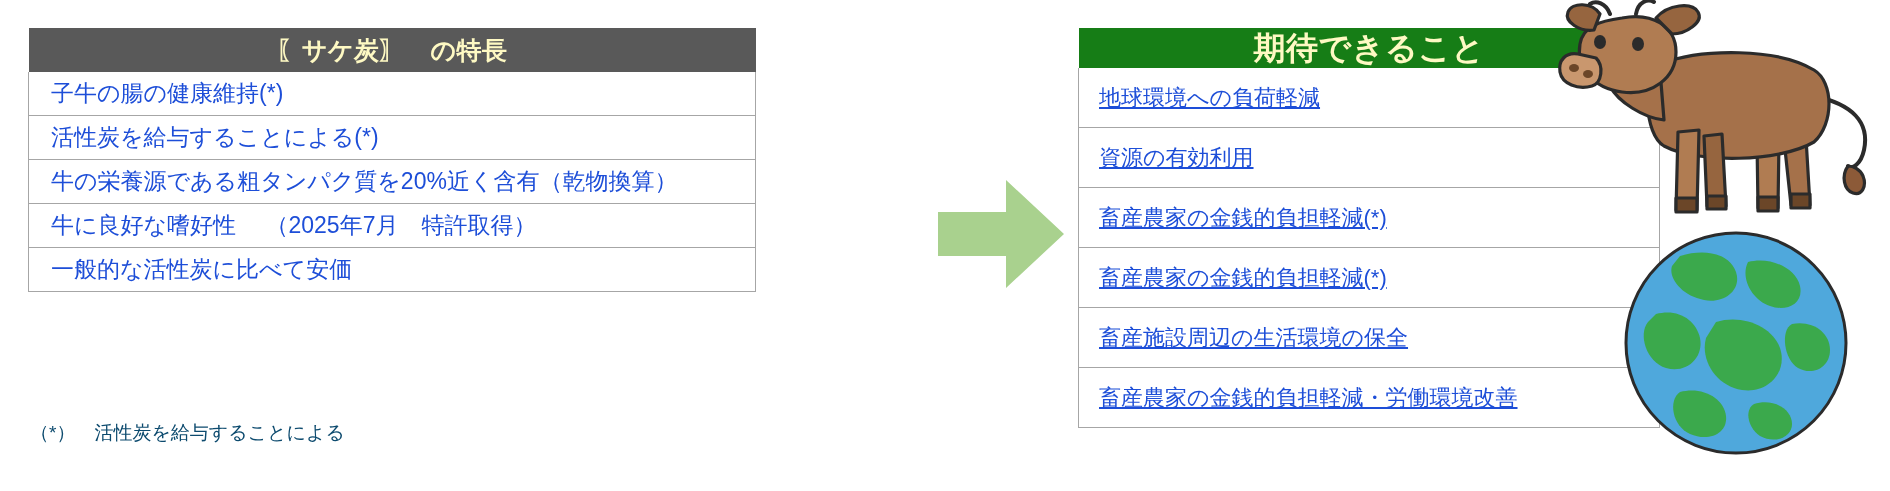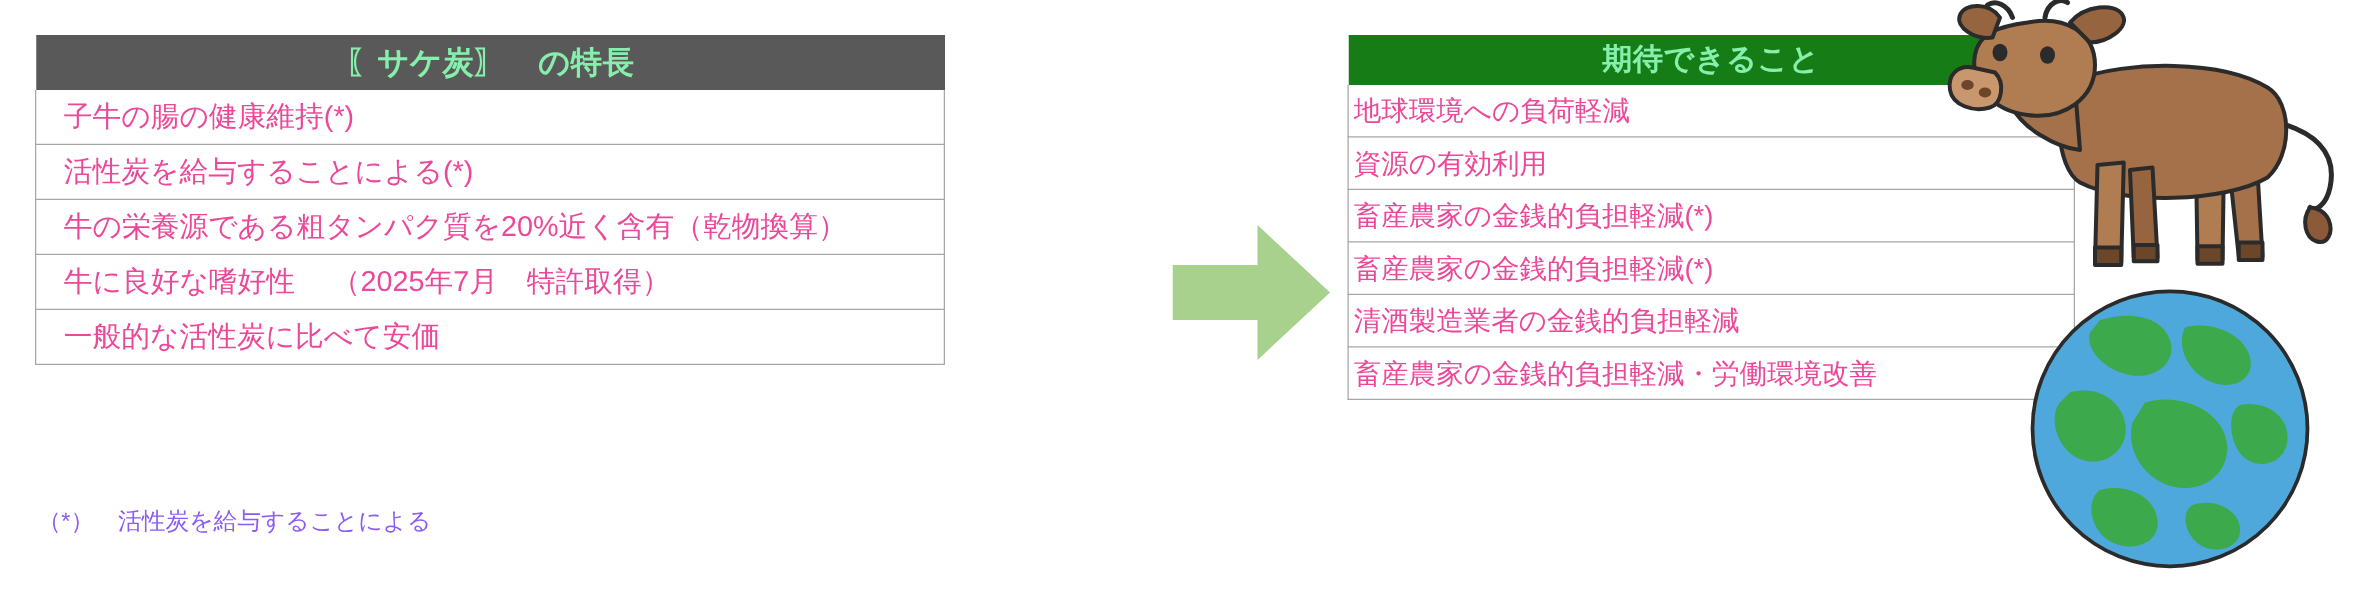--- a/index.html
+++ b/index.html
@@ -28,71 +28,71 @@
     top: 28px;
     width: 728px;
   }
   .tbl {
     width: 100%;
     border-collapse: collapse;
     table-layout: fixed;
   }
   .tbl .hdr-cell {
     text-align: center;
-    color: #86efac;
+    color: #fef9c3;
     font-size: 25px;
     font-weight: 700;
     letter-spacing: 0.5px;
     height: 44px;
     line-height: 44px;
     padding: 0;
   }
   .hdr-gray { background: #595959; }
   .hdr-green { background: #167D16; }
 
   .tbl .row-cell {
     background: #ffffff;
     border: 1px solid #a6a6a6;
     border-top: none;
     height: 43px;
     padding: 0 0 0 22px;
     font-size: 23px;
-    color: #ec4899;
+    color: #1d4ed8;
     white-space: nowrap;
     overflow: hidden;
   }
   .tbl tr:first-child .row-cell { border-top: 1px solid #a6a6a6; }
 
   .footnote {
     position: absolute;
     left: 30px;
-    top: 404px;
+    top: 420px;
     font-size: 19px;
-    color: #8b5cf6;
+    color: #0c4a6e;
     white-space: nowrap;
   }
 
   
   .arrow-wrap {
     position: absolute;
     left: 938px;
     top: 178px;
     width: 126px;
     height: 112px;
   }
 
   
   .right-panel {
     position: absolute;
     left: 1078px;
     top: 28px;
     width: 582px;
   }
-  .right-panel .row-cell { height: 41px; font-size: 22px; padding-left: 4px; }
-  .right-panel .hdr-cell { height: 40px; line-height: 40px; font-size: 24px; }
+  .right-panel .row-cell { height: 59px; font-size: 22px; padding-left: 20px; text-decoration: underline; }
+  .right-panel .hdr-cell { height: 40px; line-height: 40px; font-size: 32px; }
 
   
   .cow-wrap {
     position: absolute;
     left: 1552px;
     top: 0px;
     width: 338px;
     height: 235px;
   }
   
@@ -154,21 +154,21 @@
       <tr>
         <td class="row-cell">資源の有効利用</td>
       </tr>
       <tr>
         <td class="row-cell">畜産農家の金銭的負担軽減(*)</td>
       </tr>
       <tr>
         <td class="row-cell">畜産農家の金銭的負担軽減(*)</td>
       </tr>
       <tr>
-        <td class="row-cell">清酒製造業者の金銭的負担軽減</td>
+        <td class="row-cell">畜産施設周辺の生活環境の保全</td>
       </tr>
       <tr>
         <td class="row-cell">畜産農家の金銭的負担軽減・労働環境改善</td>
       </tr>
     </tbody>
       </table>
   </div>
 
   <div class="cow-wrap">
     <svg viewBox="0 0 338 235" width="338" height="235">

